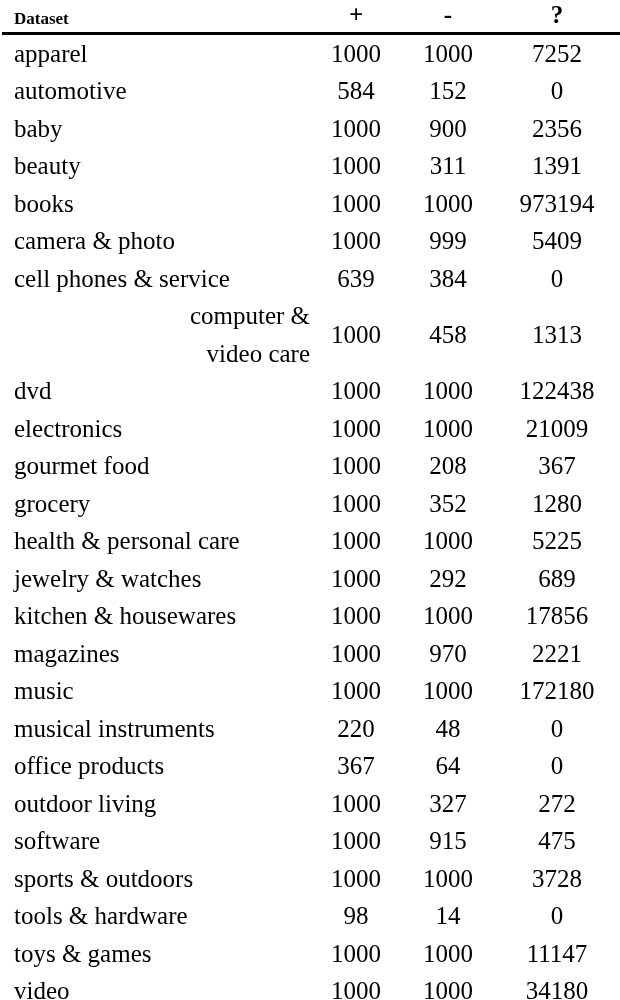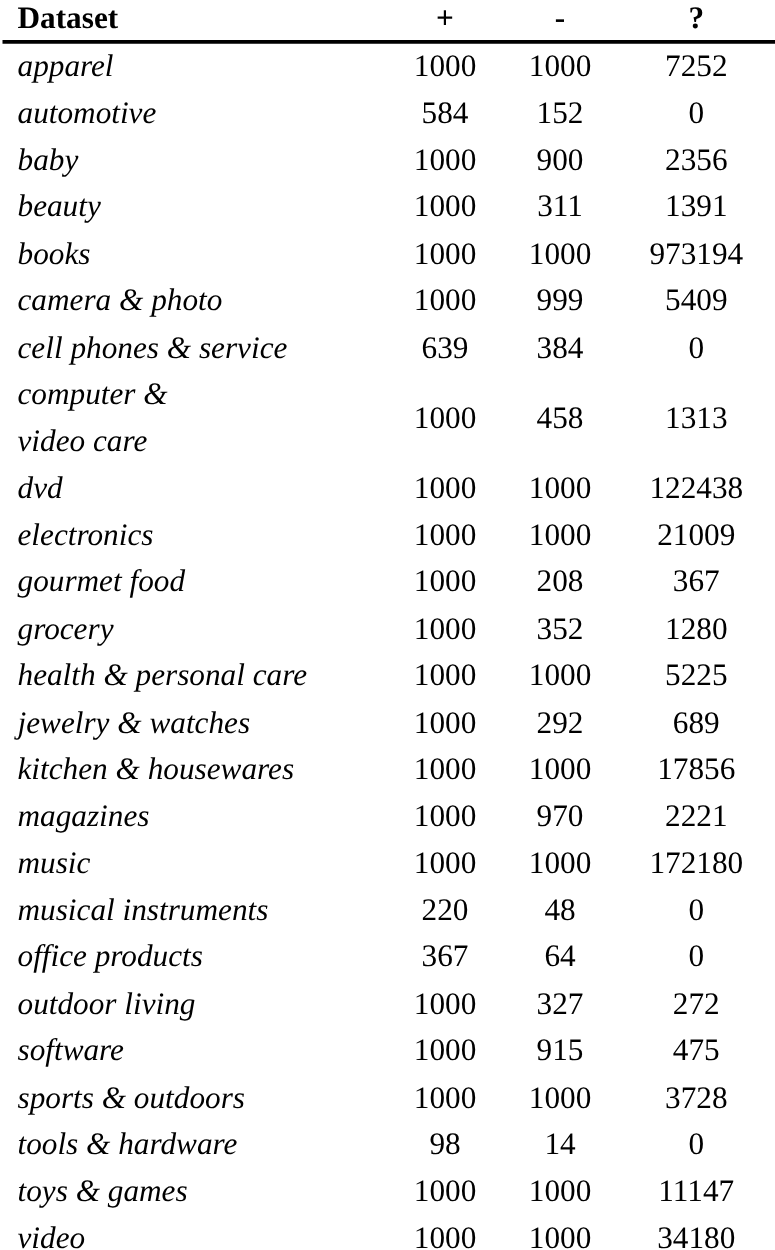--- a/index.html
+++ b/index.html
@@ -38,21 +38,21 @@
   col.c-unk  { width: 126px; }
 
   thead th {
     padding: 2px 0 5px 0;
     font-weight: bold;
     vertical-align: bottom;
   }
   thead th.h-name {
     text-align: left;
     padding-left: 14px;
-    font-size: 25px;
+    font-size: 17px;
   }
   thead th.h-num {
     text-align: center;
     font-size: 25px;
   }
 
   thead tr.rule-row td {
     padding: 0;
     height: 0;
   }
@@ -66,31 +66,31 @@
   tbody td {
     padding: 0;
     height: 37.5px;
     vertical-align: middle;
     font-weight: normal;
   }
   tbody td.cell-name {
     text-align: left;
     padding-left: 14px;
     white-space: nowrap;
-    font-style: italic;
   }
   tbody td.cell-num {
     text-align: center;
     white-space: nowrap;
   }
 
   
   tbody tr.tall td { height: 75px; }
   tbody tr.tall td.cell-name {
     line-height: 37.5px;
+    text-align: right;
   }
   .name-line { display: block; }
 </style>
 </head>
 <body>
 
 <div id="table-root">
   <table class="dataset-table">
     <colgroup>
       <col class="c-name">

